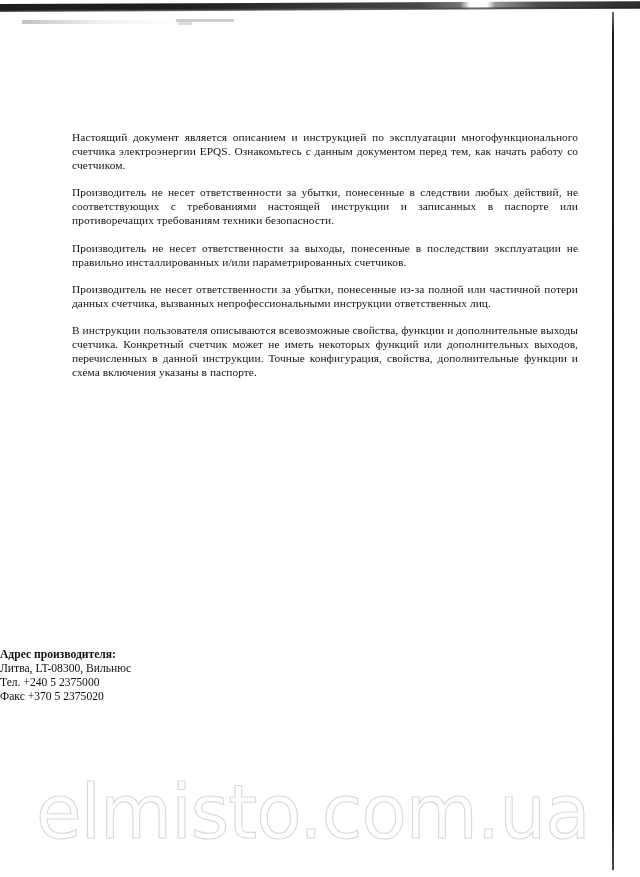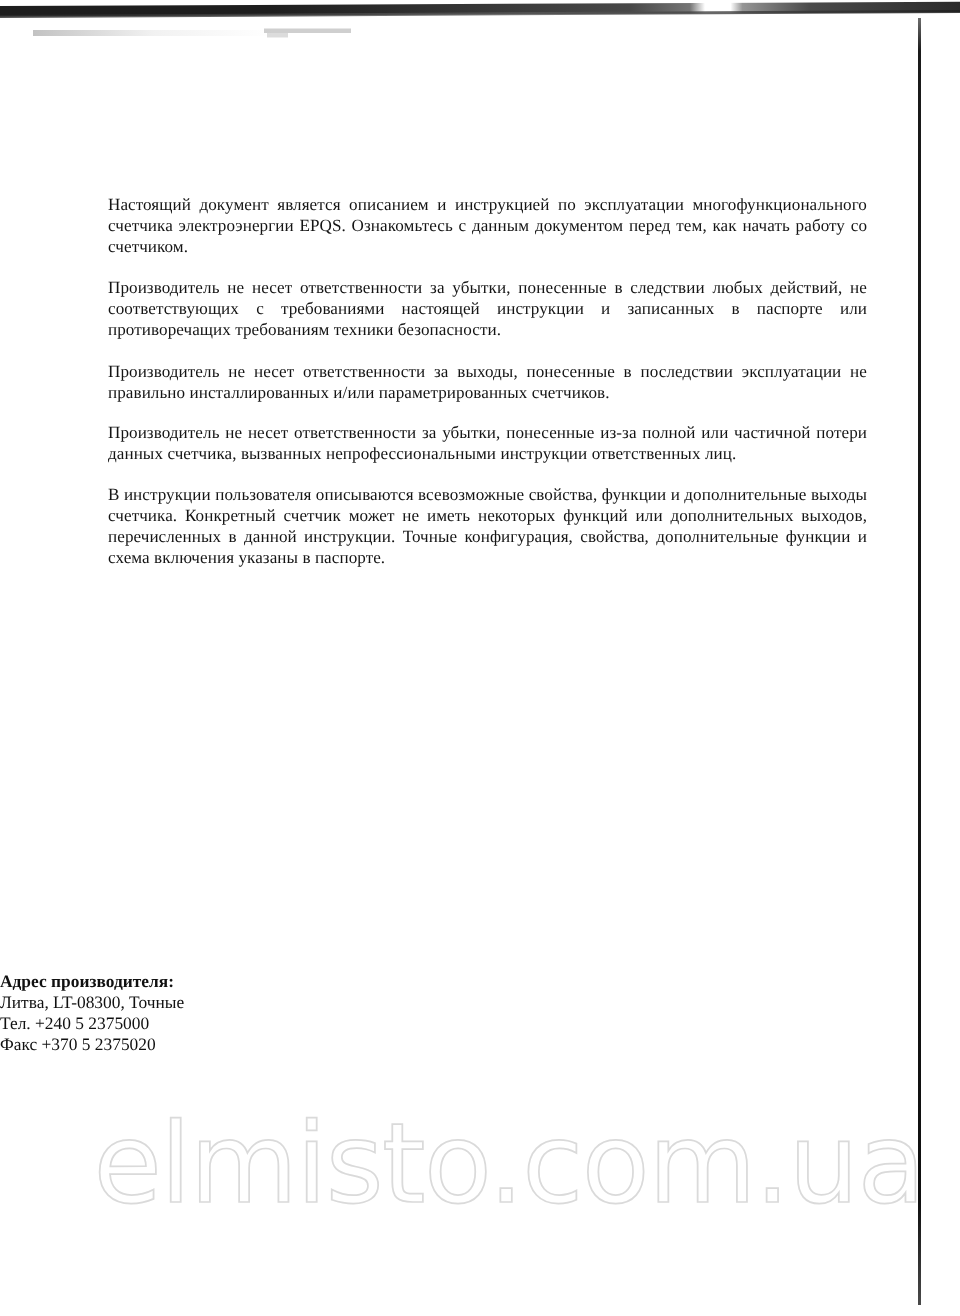--- a/index.html
+++ b/index.html
@@ -117,33 +117,32 @@
     white-space: nowrap;
   }
   .address-line.bold {
     font-weight: bold;
   }
 
   
   .watermark {
     position: absolute;
     left: 36px;
-    top: 734px;
+    top: 770px;
     width: 580px;
     font-family: "DejaVu Sans", sans-serif;
     font-size: 74px;
     line-height: 84px;
     font-weight: 400;
     letter-spacing: -1px;
     color: transparent;
     -webkit-text-stroke: 1.15px #dadada;
     text-shadow: 0 0 0 transparent;
     white-space: nowrap;
     user-select: none;
-    text-align: right;
   }
 </style>
 </head>
 <body>
 
 <div id="page">
 
   <div class="scan-edge-top"></div>
   <div class="scan-edge-top-thin"></div>
   <div class="scan-smudge"></div>
@@ -154,20 +153,20 @@
   <div class="body-block">
     <p class="para">Настоящий документ является описанием   и инструкцией по эксплуатации многофункционального счетчика электроэнергии EPQS. Ознакомьтесь с данным документом перед тем, как начать работу со счетчиком.</p>
     <p class="para">Производитель не несет ответственности за убытки, понесенные в следствии любых действий, не соответствующих с требованиями настоящей инструкции и записанных в паспорте или противоречащих требованиям техники безопасности.</p>
     <p class="para">Производитель не несет ответственности за выходы, понесенные в последствии эксплуатации не правильно инсталлированных и/или параметрированных счетчиков.</p>
     <p class="para">Производитель не несет ответственности за убытки, понесенные из-за полной или частичной потери данных счетчика, вызванных непрофессиональными инструкции ответственных лиц.</p>
     <p class="para">В инструкции пользователя описываются всевозможные свойства, функции и дополнительные выходы счетчика. Конкретный счетчик может не иметь некоторых функций или дополнительных выходов, перечисленных в данной инструкции. Точные конфигурация, свойства, дополнительные функции и схема включения указаны в паспорте.</p>
   </div>
 
   <div class="address-block">
     <div class="address-line bold">Адрес производителя:</div>
-    <div class="address-line">Литва, LT-08300, Точные</div>
+    <div class="address-line">Литва, LT-08300, Вильнюс</div>
     <div class="address-line">Тел.  +240 5 2375000</div>
     <div class="address-line">Факс +370 5 2375020</div>
   </div>
 
   <div class="watermark">elmisto.com.ua</div>
 
 </div>
 
 </body></html>

